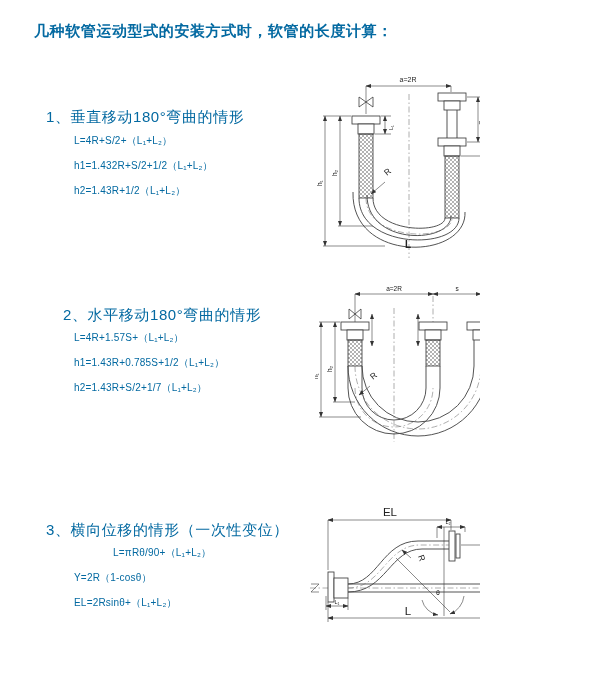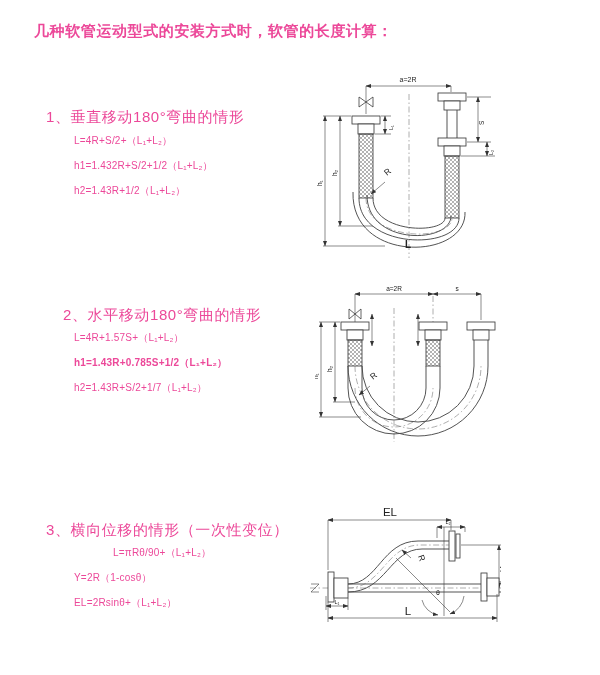--- a/index.html
+++ b/index.html
@@ -1,24 +1,24 @@
 <!DOCTYPE html>
 <html><head>
 <meta charset="utf-8">
 <style>
   html,body{margin:0;padding:0;background:#fff;}
   #page{position:relative;width:480px;height:675px;background:#fff;overflow:hidden;
-        font-family:"Liberation Sans","DejaVu Sans",sans-serif;color:#ec4899;padding-left:21px;}
+        font-family:"Liberation Sans","DejaVu Sans",sans-serif;color:#0369a1;}
   .abs{position:absolute;}
   .title{left:34px;top:22px;font-size:15px;font-weight:bold;letter-spacing:.6px;white-space:nowrap;}
   .heading{font-size:15px;font-weight:normal;letter-spacing:.6px;white-space:nowrap;}
   .formula{font-size:10px;letter-spacing:.2px;white-space:nowrap;}
   
   #s1h{left:46px;top:108px;} #s1f1{left:74px;top:134px;} #s1f2{left:74px;top:159px;} #s1f3{left:74px;top:184px;}
-  #s2h{left:63px;top:306px;} #s2f1{left:74px;top:331px;} #s2f2{left:74px;top:356px;font-weight:bold;} #s2f3{left:74px;top:381px;}
+  #s2h{left:63px;top:306px;} #s2f1{left:74px;top:331px;} #s2f2{left:74px;top:356px;} #s2f3{left:74px;top:381px;}
   #s3h{left:46px;top:521px;} #s3f1{left:85px;top:546px;margin-left:28px;} #s3f2{left:74px;top:571px;} #s3f3{left:74px;top:596px;}
   
   #d1{left:315px;top:68px;}  #d2{left:315px;top:284px;}  #d3{left:298px;top:500px;}
   
   .dim{stroke:#3c3c3c;stroke-width:.6;fill:none;}
   .hp{stroke:#4a4a4a;stroke-width:.95;fill:none;}
   .cl{stroke:#6a6a6a;stroke-width:.55;fill:none;stroke-dasharray:6 2.5 1.5 2.5;}
   .fl{stroke:#3c3c3c;stroke-width:.85;fill:#fff;}
   .braid{stroke:#3c3c3c;stroke-width:.85;fill:url(#hatch);}
   .valve{fill:none;stroke:#3c3c3c;stroke-width:.8;}

